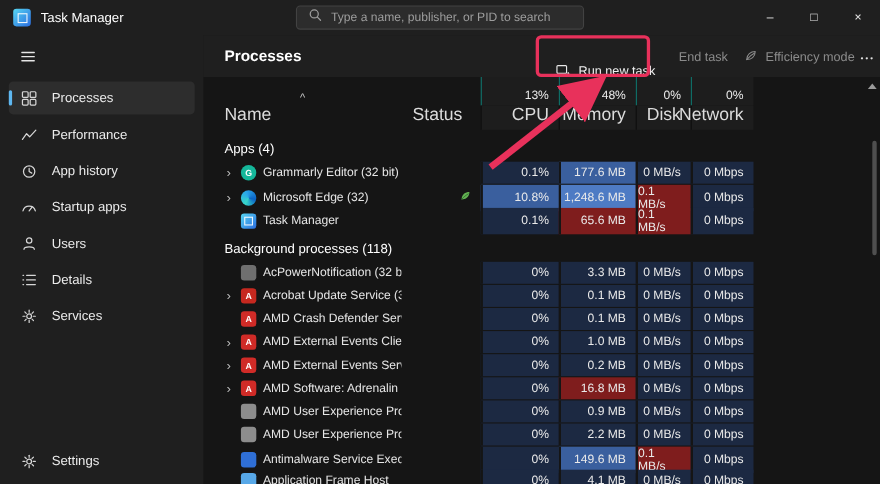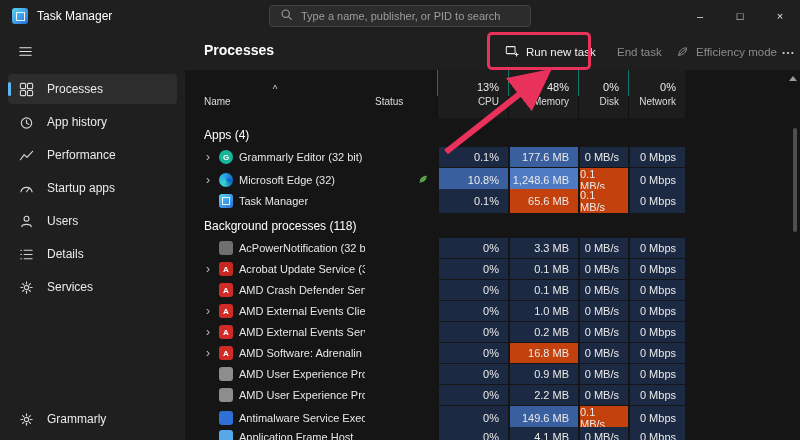--- a/index.html
+++ b/index.html
@@ -39,55 +39,55 @@
   .nav-icon { width:16px; height:16px; display:flex; align-items:center; justify-content:center; flex:0 0 16px;}
   .settings-item { position:absolute; bottom:6px; left:8px; right:8px; height:30px; margin:0;
     border-radius:4px; display:flex; align-items:center; gap:13px; padding:0 10px; font-size:12px; color:#ebebeb;}
   
   .main { flex:1; position:relative; background:#1a1a1a; }
   .main-header { height:38px; position:relative; background:#1f1f1f; }
   .page-title { position:absolute; left:19px; top:10px; font-size:14px; font-weight:700; color:#fff; }
   .tool-btn { position:absolute; top:7px; height:26px; display:flex; align-items:center; gap:7px;
     font-size:11.5px; color:#f0f0f0; padding:0 8px; border-radius:4px; white-space:nowrap; }
   .tool-btn.dim { color:#8b8b8b;text-align:center; }
-  #run-btn { left:312px; }
+  #run-btn { left:312px;margin-top:13px; }
   #end-btn { left:424px; }
   #eff-btn { left:483px; }
   #more-btn { left:588px; top:9px; }
   .anno-box { position:absolute; left:302px; top:0px; width:104px; height:38px;
     border:3px solid var(--anno,#e8315b); border-radius:5px; pointer-events:none; z-index:40; }
   
   .table { position:absolute; top:38px; left:0; right:0; bottom:0; background:#151515; overflow:hidden; }
   .grid-row { display:grid; grid-template-columns:180px 72px 71px 70px 50px 57px 1fr; }
   .usage-row { height:26px; }
   .usage-cell { display:flex; align-items:flex-end; justify-content:flex-end;
     padding:0 9px 3px 0; font-size:11px; color:#eaeaea; }
   .usage-cell.c0 { justify-content:center; color:#cfcfcf; font-size:10px; padding:0 0 1px 0; }
   .usage-cell.c2,.usage-cell.c3,.usage-cell.c4,.usage-cell.c5 { background:#1d1d1d; border-left:1px solid #0f766e; }
   .label-row { height:22px; }
-  .label-cell { font-size:10px; color:#dcdcdc; display:flex; align-items:flex-start; }
+  .label-cell { font-size:16px; color:#dcdcdc; display:flex; align-items:flex-start; }
   .label-cell.c0 { padding-left:19px; }
   .label-cell.c1 { padding-left:10px; }
   .label-cell.c2,.label-cell.c3,.label-cell.c4,.label-cell.c5 {
     justify-content:flex-end; padding-right:9px; background:#1d1d1d; border-left:1px solid #101010; }
   .body-rows { position:absolute; top:48px; left:0; right:0; bottom:0; overflow:hidden; }
   .group-header { height:22px; margin:6px 0 1px; display:flex; align-items:center;
     padding-left:19px; font-size:12px; color:#fff; }
   .proc-row { height:20px; margin-bottom:1px; }
   .name-cell { display:flex; align-items:center; gap:6px; padding-left:18px; font-size:11px;
     color:#e6e6e6; overflow:hidden; white-space:nowrap; }
   .chevron { width:10px; flex:0 0 10px; color:#bdbdbd; font-size:12px; line-height:10px; text-align:center; }
   .proc-icon { width:14px; height:14px; flex:0 0 14px; border-radius:3px; display:flex;
     align-items:center; justify-content:center; font-size:8px; font-weight:700; color:#fff; position:relative;}
   .proc-icon.round { border-radius:50%; }
   .proc-icon.tm::after { content:""; width:6px; height:6px; border:1px solid rgba(255,255,255,.9); }
   .status-cell { display:flex; align-items:center; justify-content:flex-end; padding-right:8px; }
   .val-cell { display:flex; align-items:center; justify-content:flex-end; padding-right:9px;
     font-size:11px; color:#eaeaea; border-left:2px solid #151515; }
-  .h1 { background:#1c2942; } .h2 { background:#c2410c; } .h3 { background:#3a5f9e; } .h4 { background:#4e7bc4; }
+  .h1 { background:#1c2942; } .h2 { background:#7f1d1d; } .h3 { background:#3a5f9e; } .h4 { background:#4e7bc4; }
   
   .scroll-up { position:absolute; top:6px; right:3px; width:0; height:0;
     border-left:4px solid transparent; border-right:4px solid transparent;
     border-bottom:5px solid #9a9a9a; }
   .scroll-thumb { position:absolute; right:3px; top:58px; width:4px; height:104px;
     background:#4f4f4f; border-radius:2px; }
   
   .arrow-overlay { position:absolute; left:0; top:0; z-index:50; pointer-events:none; }
 </style>
 </head>
@@ -130,33 +130,33 @@
               <rect x="9" y="1.5" width="5.5" height="5.5" rx="1"></rect>
               <rect x="1.5" y="9" width="5.5" height="5.5" rx="1"></rect>
               <rect x="9" y="9" width="5.5" height="5.5" rx="1"></rect>
             </svg>
           </span>
     <span class="nav-label">Processes</span>
         </div>
         <div class="nav-item">
     <span class="nav-icon">
             <svg width="15" height="15" viewBox="0 0 16 16" fill="none" stroke="#d6d6d6" stroke-width="1.2" stroke-linecap="round" stroke-linejoin="round">
+              <polyline points="1.5,12.5 5.5,7 8.5,10 14.5,3.5"></polyline>
+            </svg>
+          </span>
+    <span class="nav-label">Performance</span>
+        </div>
+        <div class="nav-item">
+    <span class="nav-icon">
+            <svg width="15" height="15" viewBox="0 0 16 16" fill="none" stroke="#d6d6d6" stroke-width="1.2" stroke-linecap="round" stroke-linejoin="round">
               <circle cx="8" cy="8.5" r="5.5"></circle>
               <polyline points="8,5.5 8,8.5 10.5,10"></polyline>
             </svg>
           </span>
     <span class="nav-label">App history</span>
-        </div>
-        <div class="nav-item">
-    <span class="nav-icon">
-            <svg width="15" height="15" viewBox="0 0 16 16" fill="none" stroke="#d6d6d6" stroke-width="1.2" stroke-linecap="round" stroke-linejoin="round">
-              <polyline points="1.5,12.5 5.5,7 8.5,10 14.5,3.5"></polyline>
-            </svg>
-          </span>
-    <span class="nav-label">Performance</span>
         </div>
         <div class="nav-item">
     <span class="nav-icon">
             <svg width="15" height="15" viewBox="0 0 16 16" fill="none" stroke="#d6d6d6" stroke-width="1.2" stroke-linecap="round" stroke-linejoin="round">
               <path d="M2 11.5 A6.2 6.2 0 0 1 14 11.5"></path>
               <line x1="8" y1="11.5" x2="11" y2="7.5"></line>
             </svg>
           </span>
     <span class="nav-label">Startup apps</span>
         </div>
@@ -206,21 +206,21 @@
             <line x1="8" y1="2" x2="8" y2="4"></line>
             <line x1="8" y1="12" x2="8" y2="14"></line>
             <line x1="2" y1="8" x2="4" y2="8"></line>
             <line x1="12" y1="8" x2="14" y2="8"></line>
             <line x1="3.8" y1="3.8" x2="5.2" y2="5.2"></line>
             <line x1="10.8" y1="10.8" x2="12.2" y2="12.2"></line>
             <line x1="3.8" y1="12.2" x2="5.2" y2="10.8"></line>
             <line x1="10.8" y1="5.2" x2="12.2" y2="3.8"></line>
           </svg>
         </span>
-      <span>Grammarly</span>
+      <span>Settings</span>
     </div>
   </div>
 
   <div class="main">
     <div class="main-header">
       <span class="page-title">Processes</span>
 
       <div class="tool-btn" id="run-btn">
         <span>
           <svg width="14" height="14" viewBox="0 0 16 16" fill="none" stroke="#e8e8e8" stroke-width="1.2" stroke-linecap="round">

